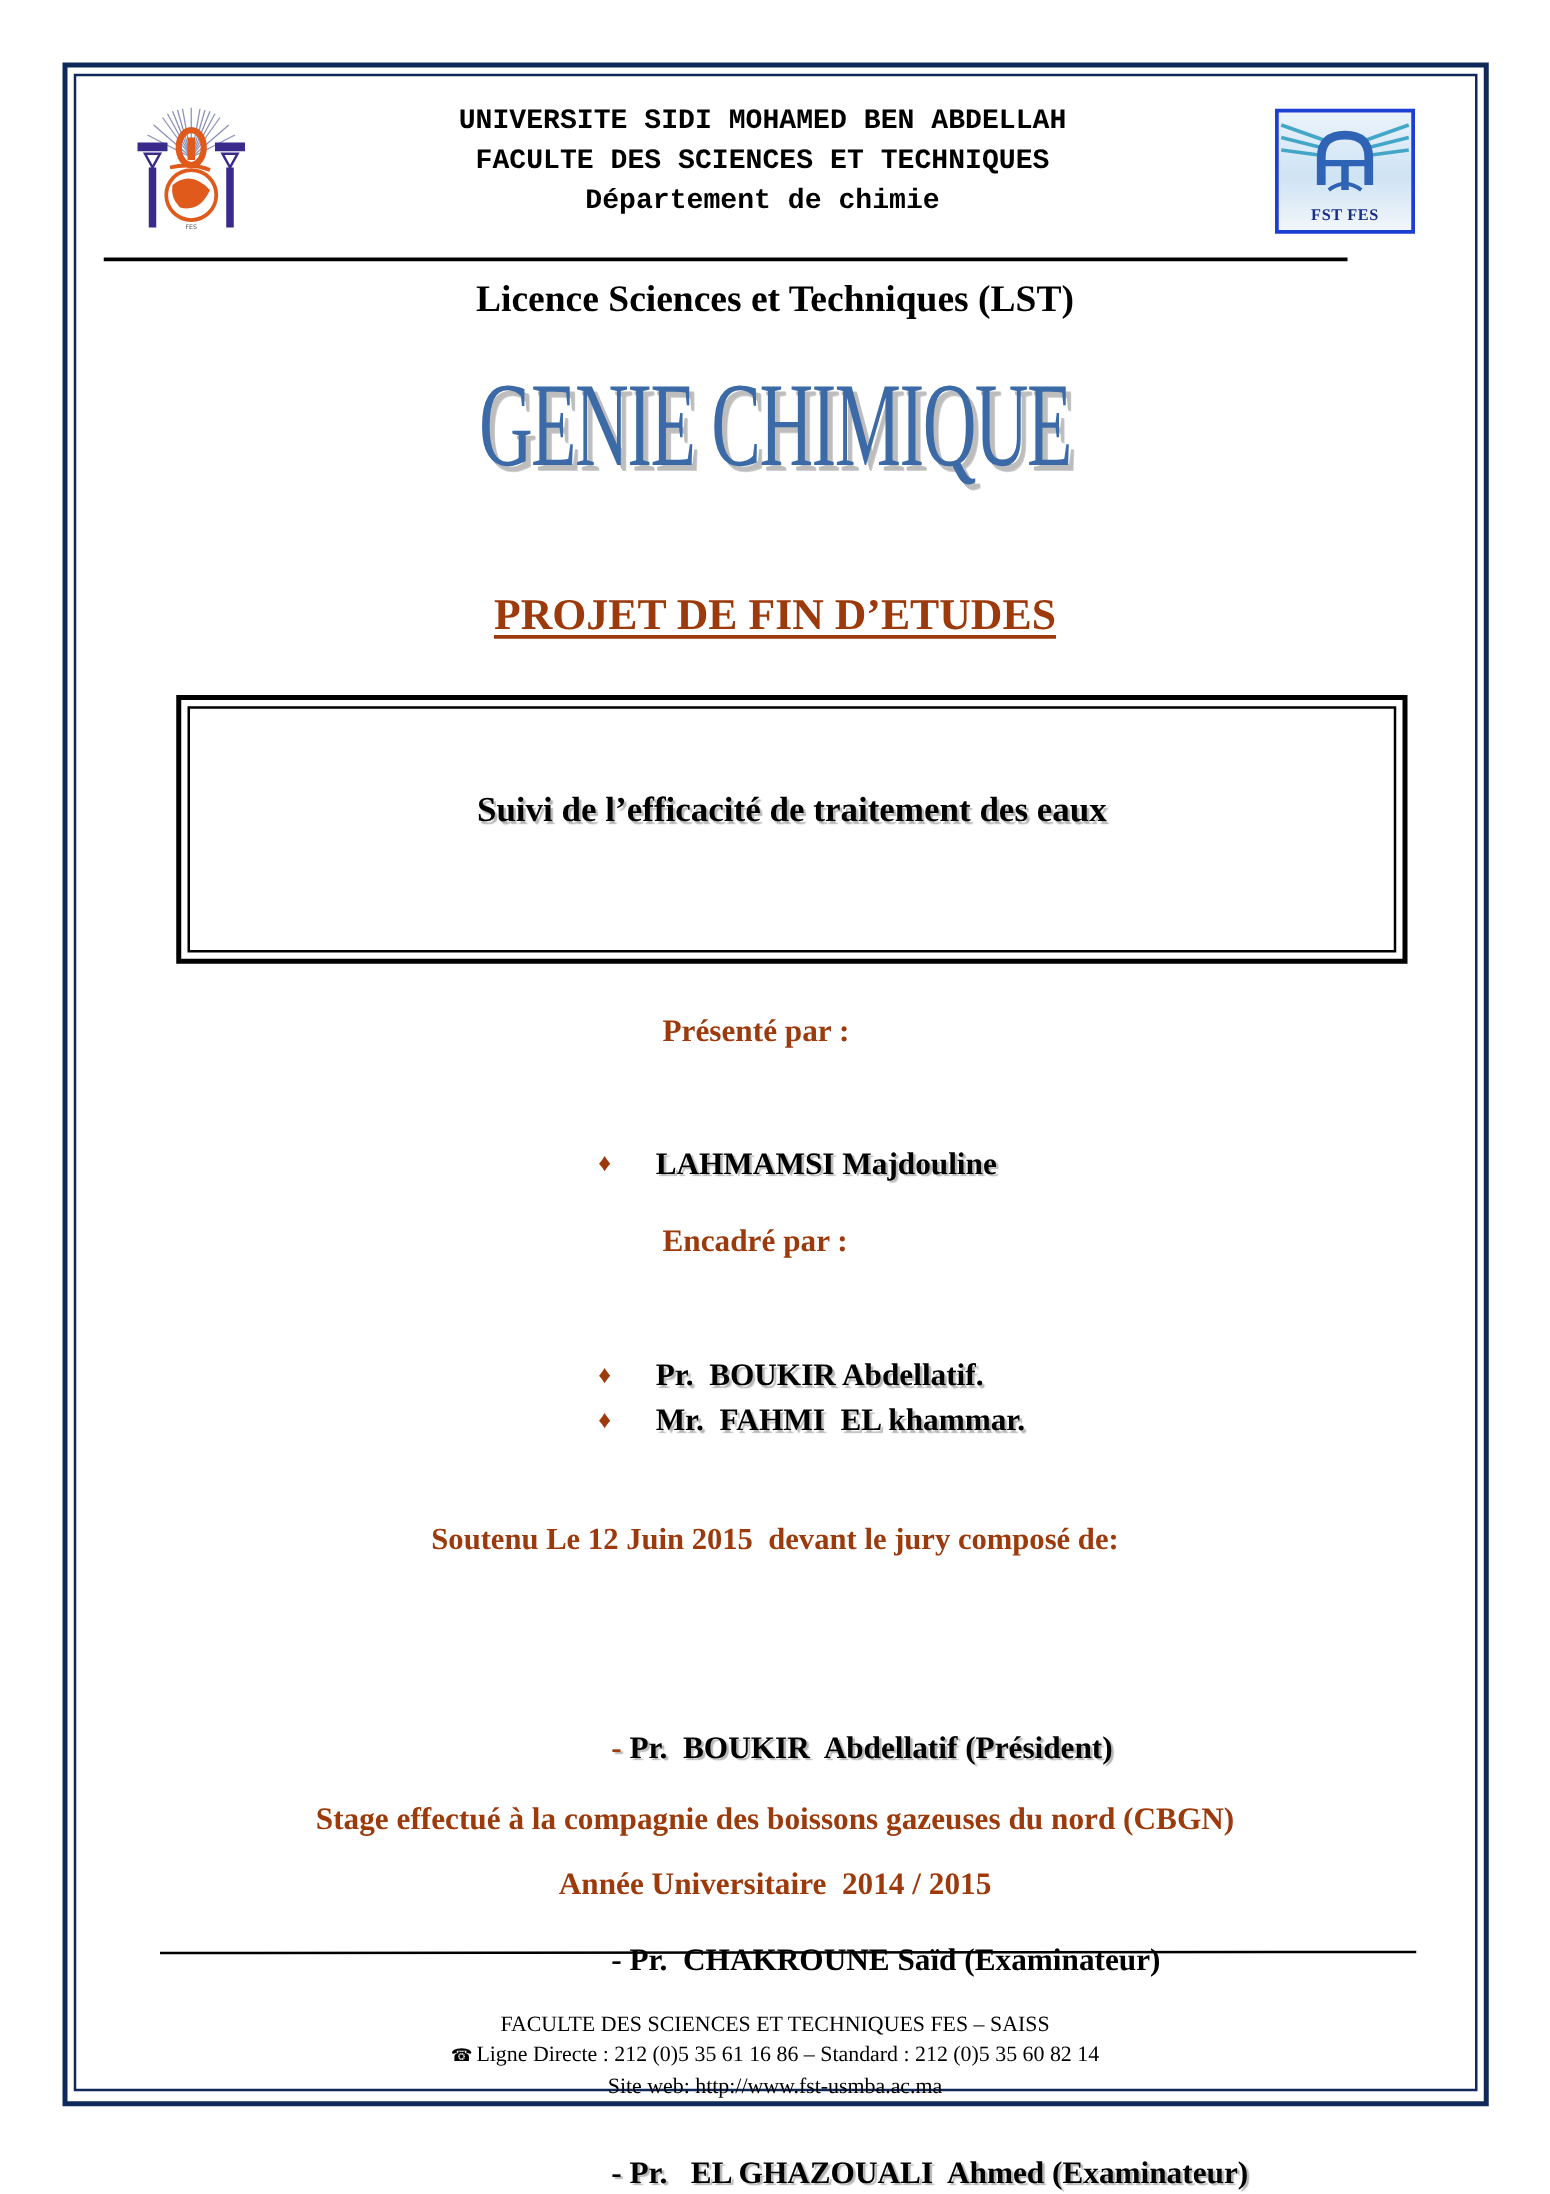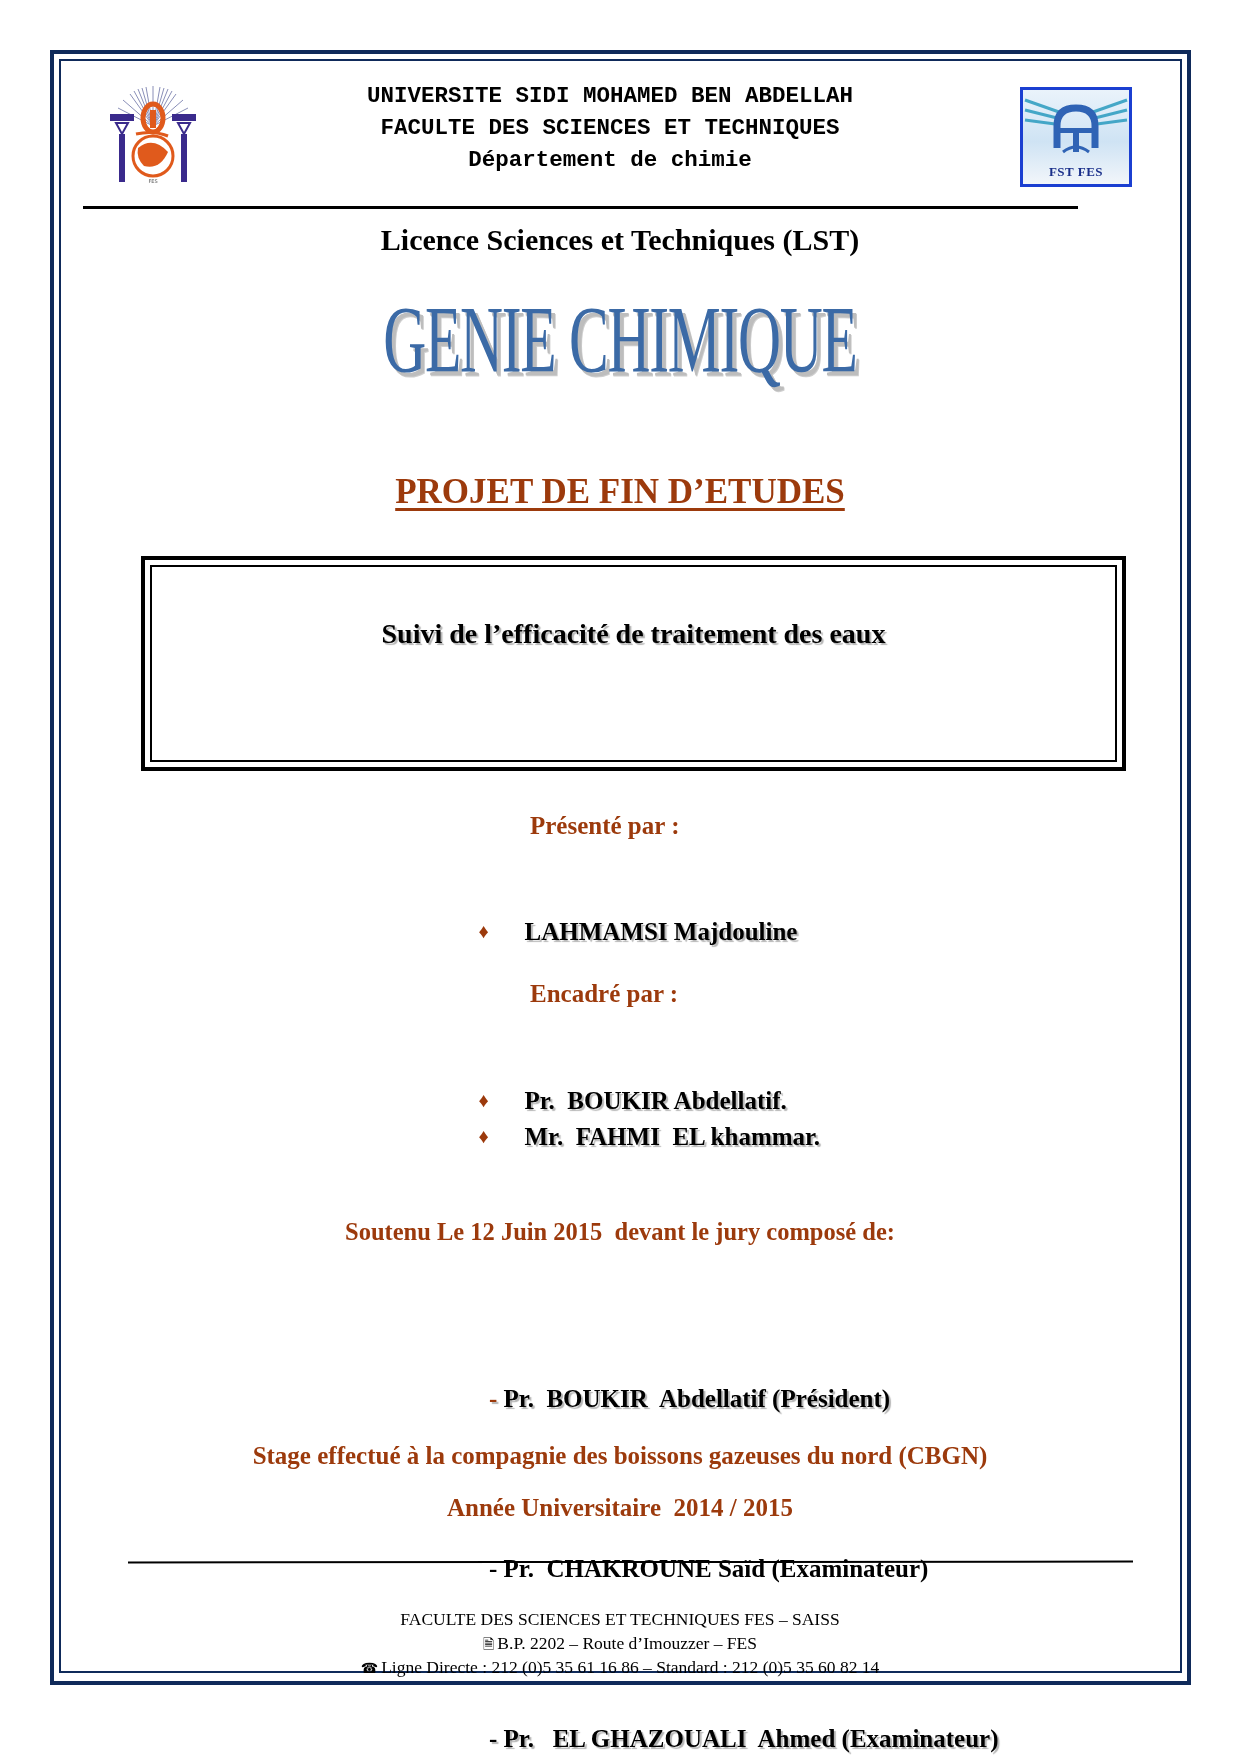--- a/index.html
+++ b/index.html
@@ -139,21 +139,21 @@
       left: 5px;
       top: 5px;
       right: 5px;
       bottom: 5px;
       border: 2px solid #000;
     }
     .subject-text {
       position: absolute;
       left: 0;
       right: 0;
-      top: 55px;
+      top: 70px;
       text-align: center;
       font-weight: bold;
       font-size: 28px;
       line-height: 38px;
       text-shadow: 2px 2px 1px #b5b5b5;
     }
 
     .section-label {
       left: 530px;
       font-weight: bold;
@@ -365,18 +365,16 @@
 </div>
 
 <div class="abs stage">Stage effectué à la compagnie des boissons gazeuses du nord (CBGN)</div>
 <div class="abs annee">Année Universitaire  2014 / 2015</div>
 
 <div class="abs footer-rule"></div>
 
 <div class="abs footer">
   <div>FACULTE DES SCIENCES ET TECHNIQUES FES – SAISS</div>
   <div>
-    <span class="ico">🗎</span><span>B.P. 2202 – Route d’Imouzzer – FES</span>
-  </div>
-  <div>
     <span class="ico">☎</span><span>Ligne Directe : 212 (0)5 35 61 16 86 – Standard : 212 (0)5 35 60 82 14</span>
   </div>
+  <div>Site web: http://www.fst-usmba.ac.ma</div>
 </div>
 
 </body></html>

